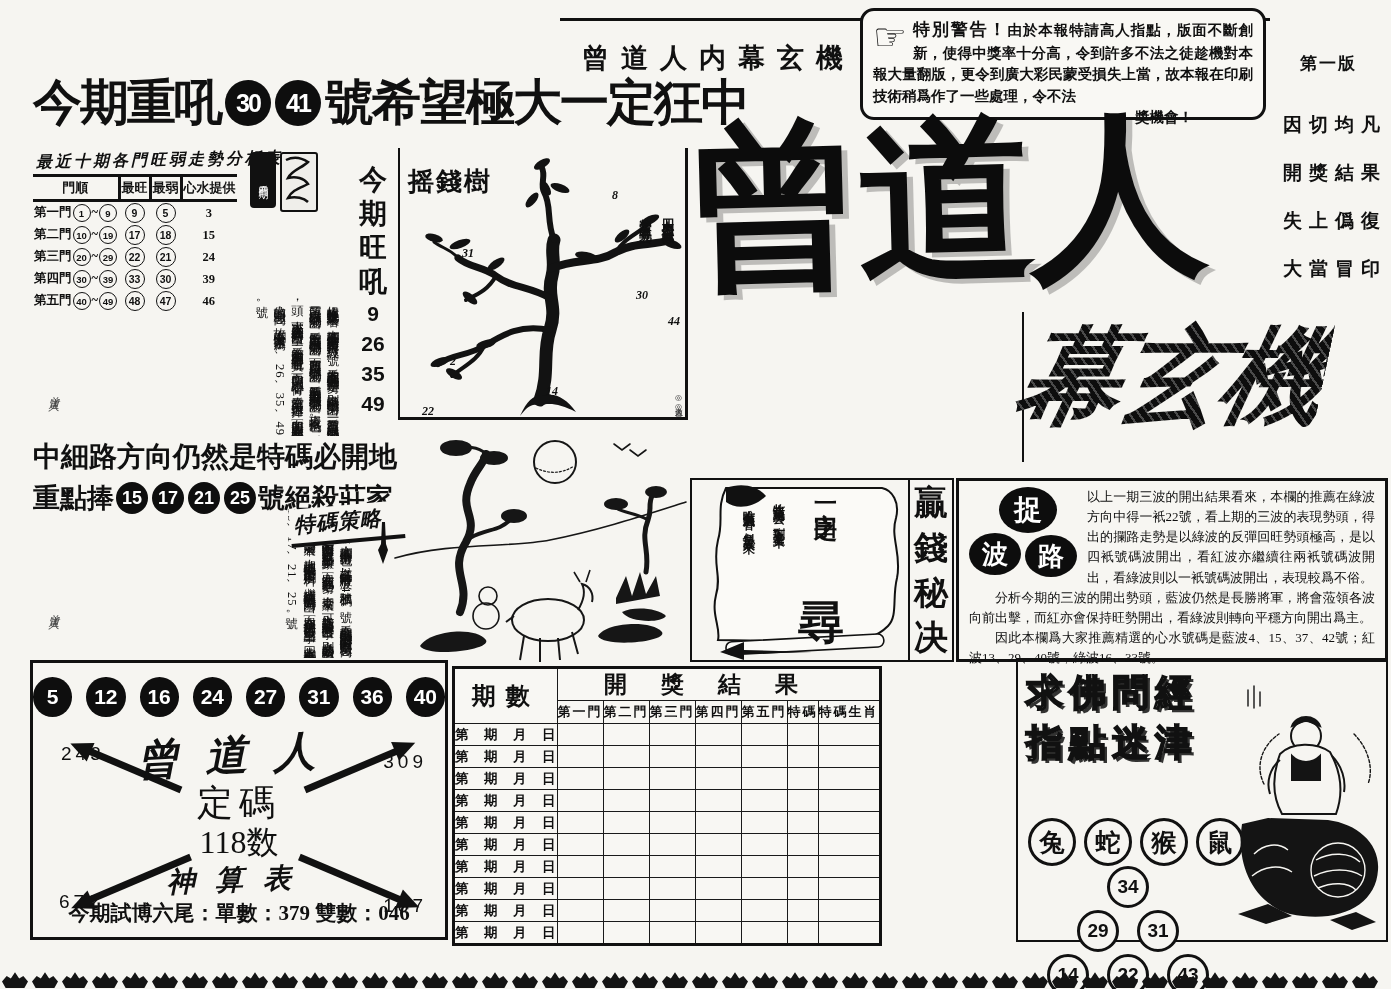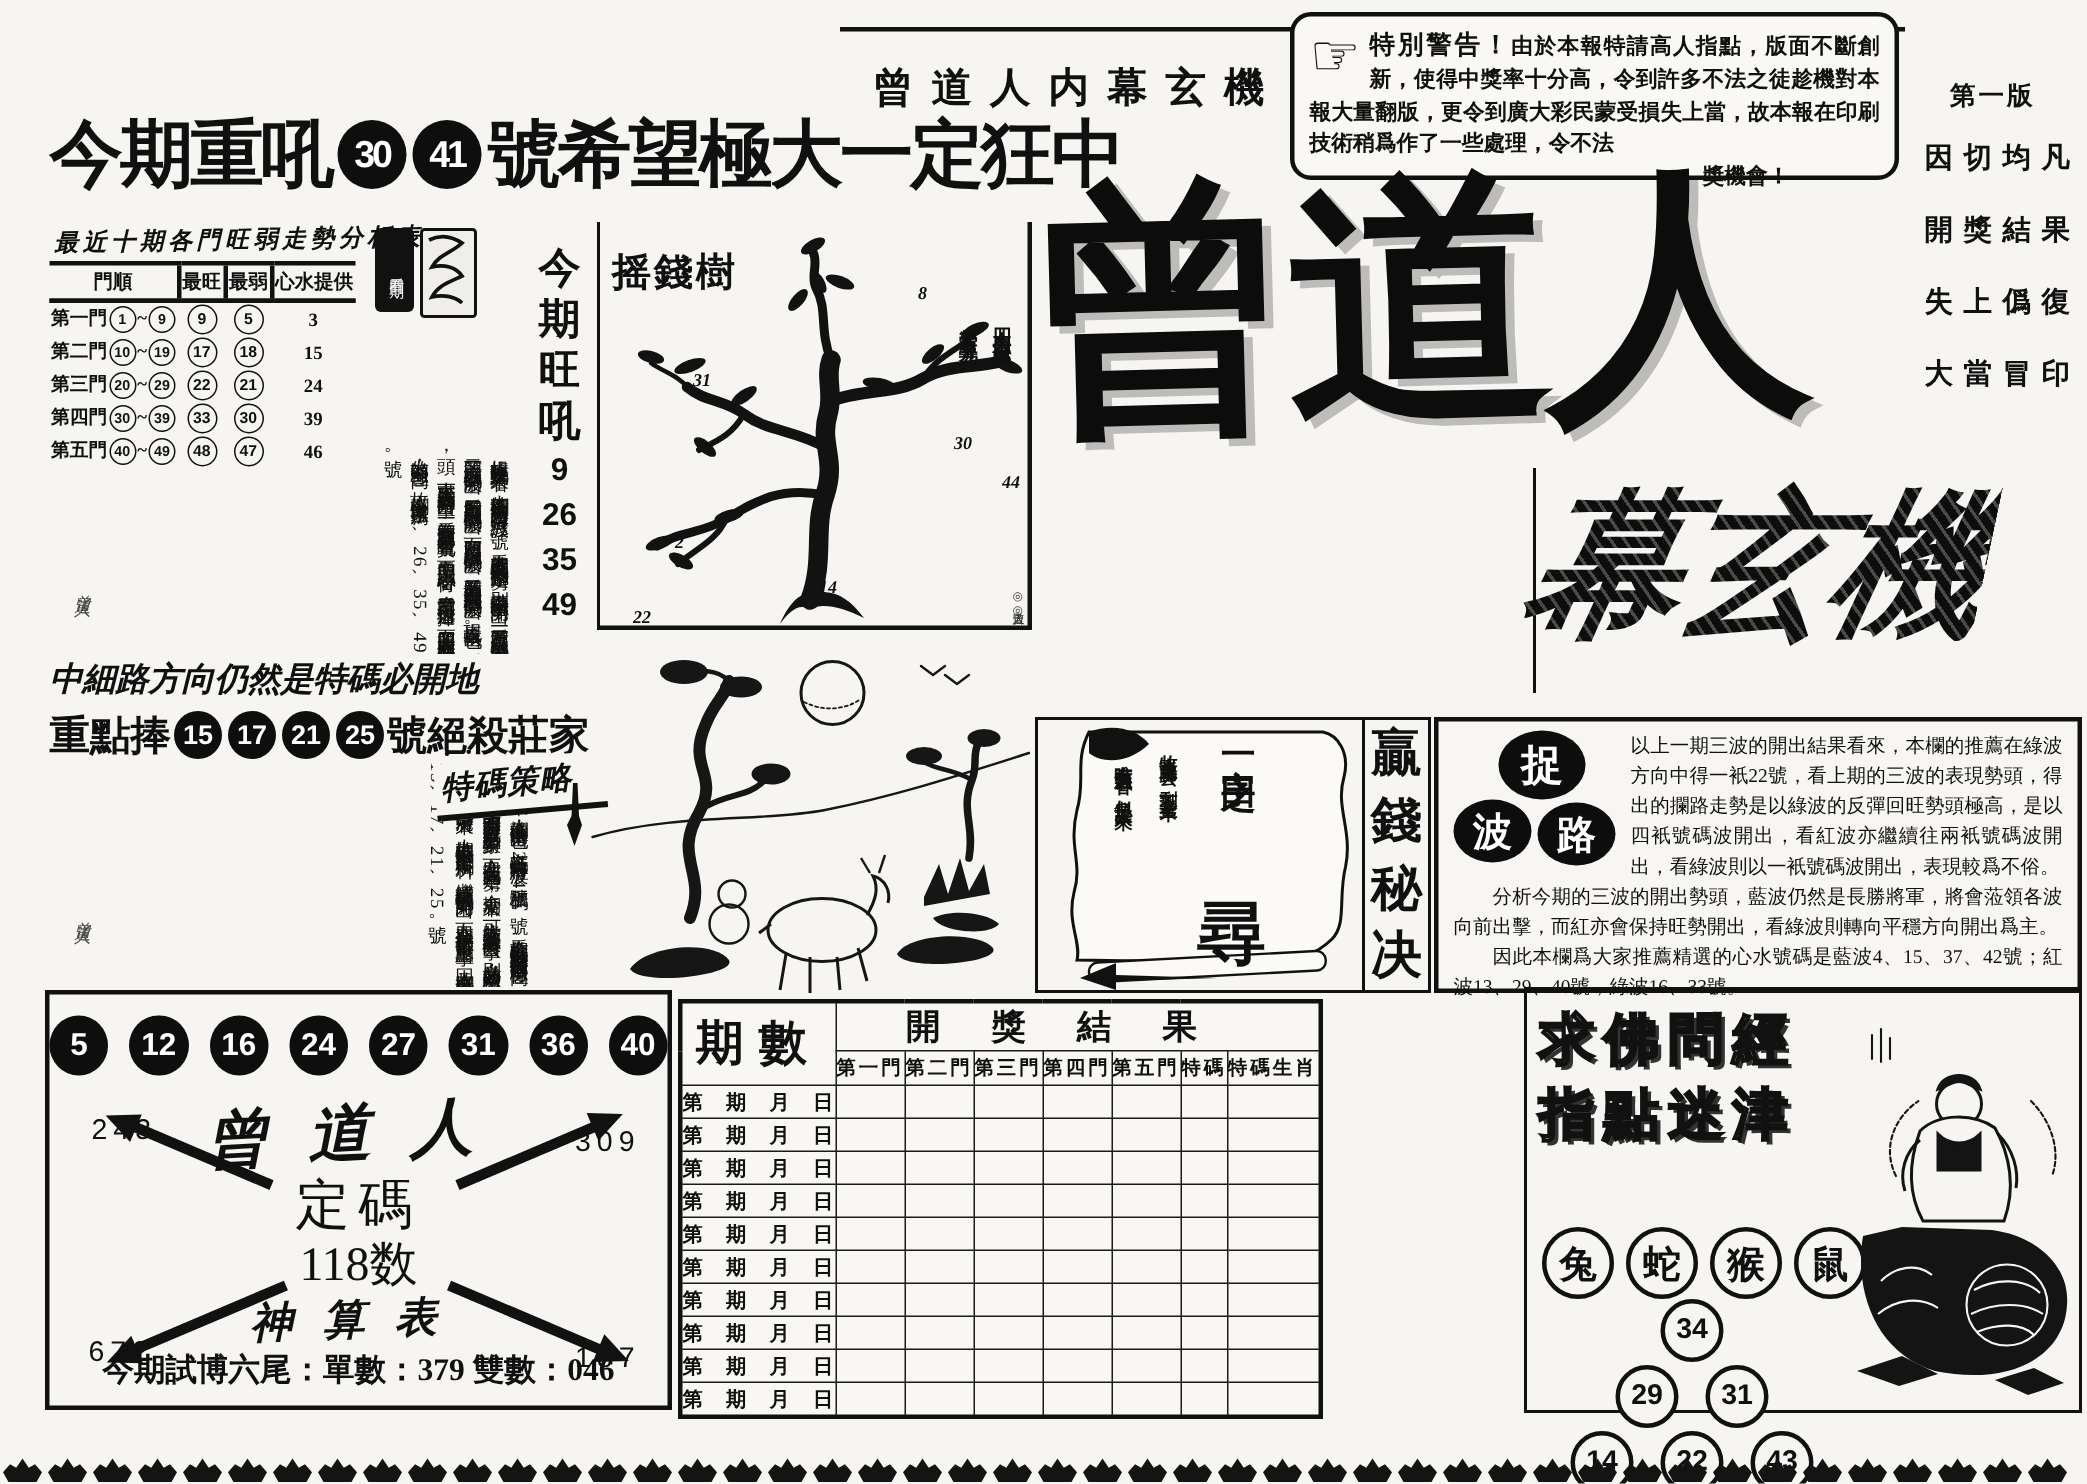--- a/index.html
+++ b/index.html
@@ -14,21 +14,21 @@
 
   
   #top-rule{left:560px;top:18px;width:710px;height:3px;background:#111;}
   #masthead{left:582px;top:40px;width:300px;font-size:27px;font-weight:bold;letter-spacing:12px;white-space:nowrap;}
   #warning-box{left:860px;top:8px;width:406px;height:112px;border:3px solid #111;border-radius:14px;background:#f9f8f4;padding:6px 10px 4px 10px;box-sizing:border-box;}
   #warning-box .hand{float:left;font-size:38px;line-height:40px;margin:0 6px 0 0;font-family:"DejaVu Sans",sans-serif;}
   #warning-text{font-size:14.5px;font-weight:bold;line-height:1.5;text-align:justify;margin:0;}
   #warning-text .wtitle{font-size:17px;letter-spacing:1px;}
   #warning-tail{display:block;text-align:right;padding-right:60px;font-weight:bold;font-size:14.5px;}
   #edition{left:1300px;top:52px;font-size:17px;font-weight:bold;letter-spacing:2px;}
-  #anti-piracy{left:1283px;top:92px;width:108px;}
+  #anti-piracy{left:1283px;top:112px;width:108px;}
   .ap-line{font-size:19px;font-weight:bold;letter-spacing:7px;margin-bottom:22px;white-space:nowrap;}
 
   
   #cal-name{left:686px;top:112px;font-size:178px;line-height:1;font-weight:900;letter-spacing:-6px;transform:rotate(-1.5deg);white-space:nowrap;color:#0c0c0c;text-shadow:6px 5px 0 rgba(20,20,20,.25);}
   #cal-sub{left:1018px;top:320px;font-size:106px;line-height:1.1;font-weight:900;font-style:italic;transform:skewX(-12deg);white-space:nowrap;letter-spacing:-4px;
     background:repeating-linear-gradient(48deg,#0d0d0d 0 5px,#4a4a4a 5px 7px);
     -webkit-background-clip:text;background-clip:text;color:transparent;text-shadow:none;}
   #cal-vline{left:1022px;top:312px;width:2px;height:150px;background:#111;}
 
   
@@ -52,21 +52,21 @@
   .circ-sm{width:16px;height:16px;font-size:9.5px;margin:0 1px;}
 
   
   #wanghou{left:347px;top:163px;width:52px;display:flex;flex-direction:column;align-items:center;}
   .wh-char{font-size:28px;font-weight:bold;line-height:34px;}
   .wh-num{font-size:21px;font-weight:bold;font-family:"Liberation Sans","DejaVu Sans",sans-serif;line-height:30px;}
   #wanghou-article{left:33px;top:296px;width:308px;height:140px;writing-mode:vertical-rl;font-size:12.5px;line-height:1.42;letter-spacing:1px;overflow:hidden;text-align:justify;}
 
   
   #mid-headline{left:33px;top:438px;width:380px;font-family:"Liberation Sans","DejaVu Sans",sans-serif;font-weight:900;}
-  #mid-line1{font-size:22px;white-space:nowrap;letter-spacing:0px;font-style:italic;}
+  #mid-line1{font-size:28px;white-space:nowrap;letter-spacing:0px;}
   #mid-line2{font-size:27px;white-space:nowrap;display:flex;align-items:center;margin-top:4px;}
 
   
   #strategy{left:33px;top:508px;width:322px;height:150px;writing-mode:vertical-rl;font-size:12.5px;line-height:1.45;letter-spacing:1px;overflow:hidden;text-align:justify;}
   #strategy-title{left:290px;top:505px;width:110px;background:#f6f5f1;font-size:21px;font-weight:900;font-style:italic;transform:rotate(-5deg);letter-spacing:1px;padding:2px 0 4px 4px;border-bottom:4px solid #111;}
   #strategy-title::before{content:"• • •";position:absolute;top:-12px;left:8px;font-size:11px;letter-spacing:4px;}
   #strategy-brush{left:372px;top:520px;}
   .sig{position:absolute;writing-mode:vertical-rl;font-size:11px;font-style:italic;color:#444;letter-spacing:2px;}
 
   
@@ -111,21 +111,21 @@
   .arrow::after{content:"";position:absolute;right:-20px;top:-7px;border-left:22px solid #111;border-top:10px solid transparent;border-bottom:10px solid transparent;}
   #arr-tl{left:52px;top:104px;width:100px;transform:rotate(203deg);}
   #arr-tr{left:268px;top:104px;width:100px;transform:rotate(-23deg);}
   #arr-bl{left:52px;top:212px;width:110px;transform:rotate(157deg);}
   #arr-br{left:262px;top:212px;width:110px;transform:rotate(23deg);}
 
   
   #results{left:452px;top:666px;border-collapse:collapse;table-layout:fixed;background:#f8f7f3;}
   #results th,#results td{border:1.5px solid #1a1a1a;padding:0;}
   #results{border:3px solid #111;}
-  #results .period{width:96px;font-size:32px;font-weight:900;letter-spacing:10px;text-align:center;}
+  #results .period{width:96px;font-size:24px;font-weight:900;letter-spacing:10px;text-align:center;}
   #results .rtitle{font-size:23px;font-weight:900;letter-spacing:34px;text-align:center;height:28px;}
   #results .sub{font-size:13px;font-weight:bold;height:22px;text-align:center;letter-spacing:2px;}
   #results td{height:21px;}
   #results .row-label{font-size:13.5px;font-weight:bold;text-align:center;letter-spacing:1px;white-space:nowrap;}
 
   
   #buddha-box{left:1016px;top:658px;width:372px;height:284px;border:2px solid #111;box-sizing:border-box;}
   .bd-title{position:absolute;left:8px;font-size:37px;font-weight:900;letter-spacing:6px;white-space:nowrap;
     color:#f6f5f1;-webkit-text-stroke:1.6px #111;text-shadow:3px 3px 0 rgba(16,16,16,.85);}
   #bd-t1{top:8px;}

